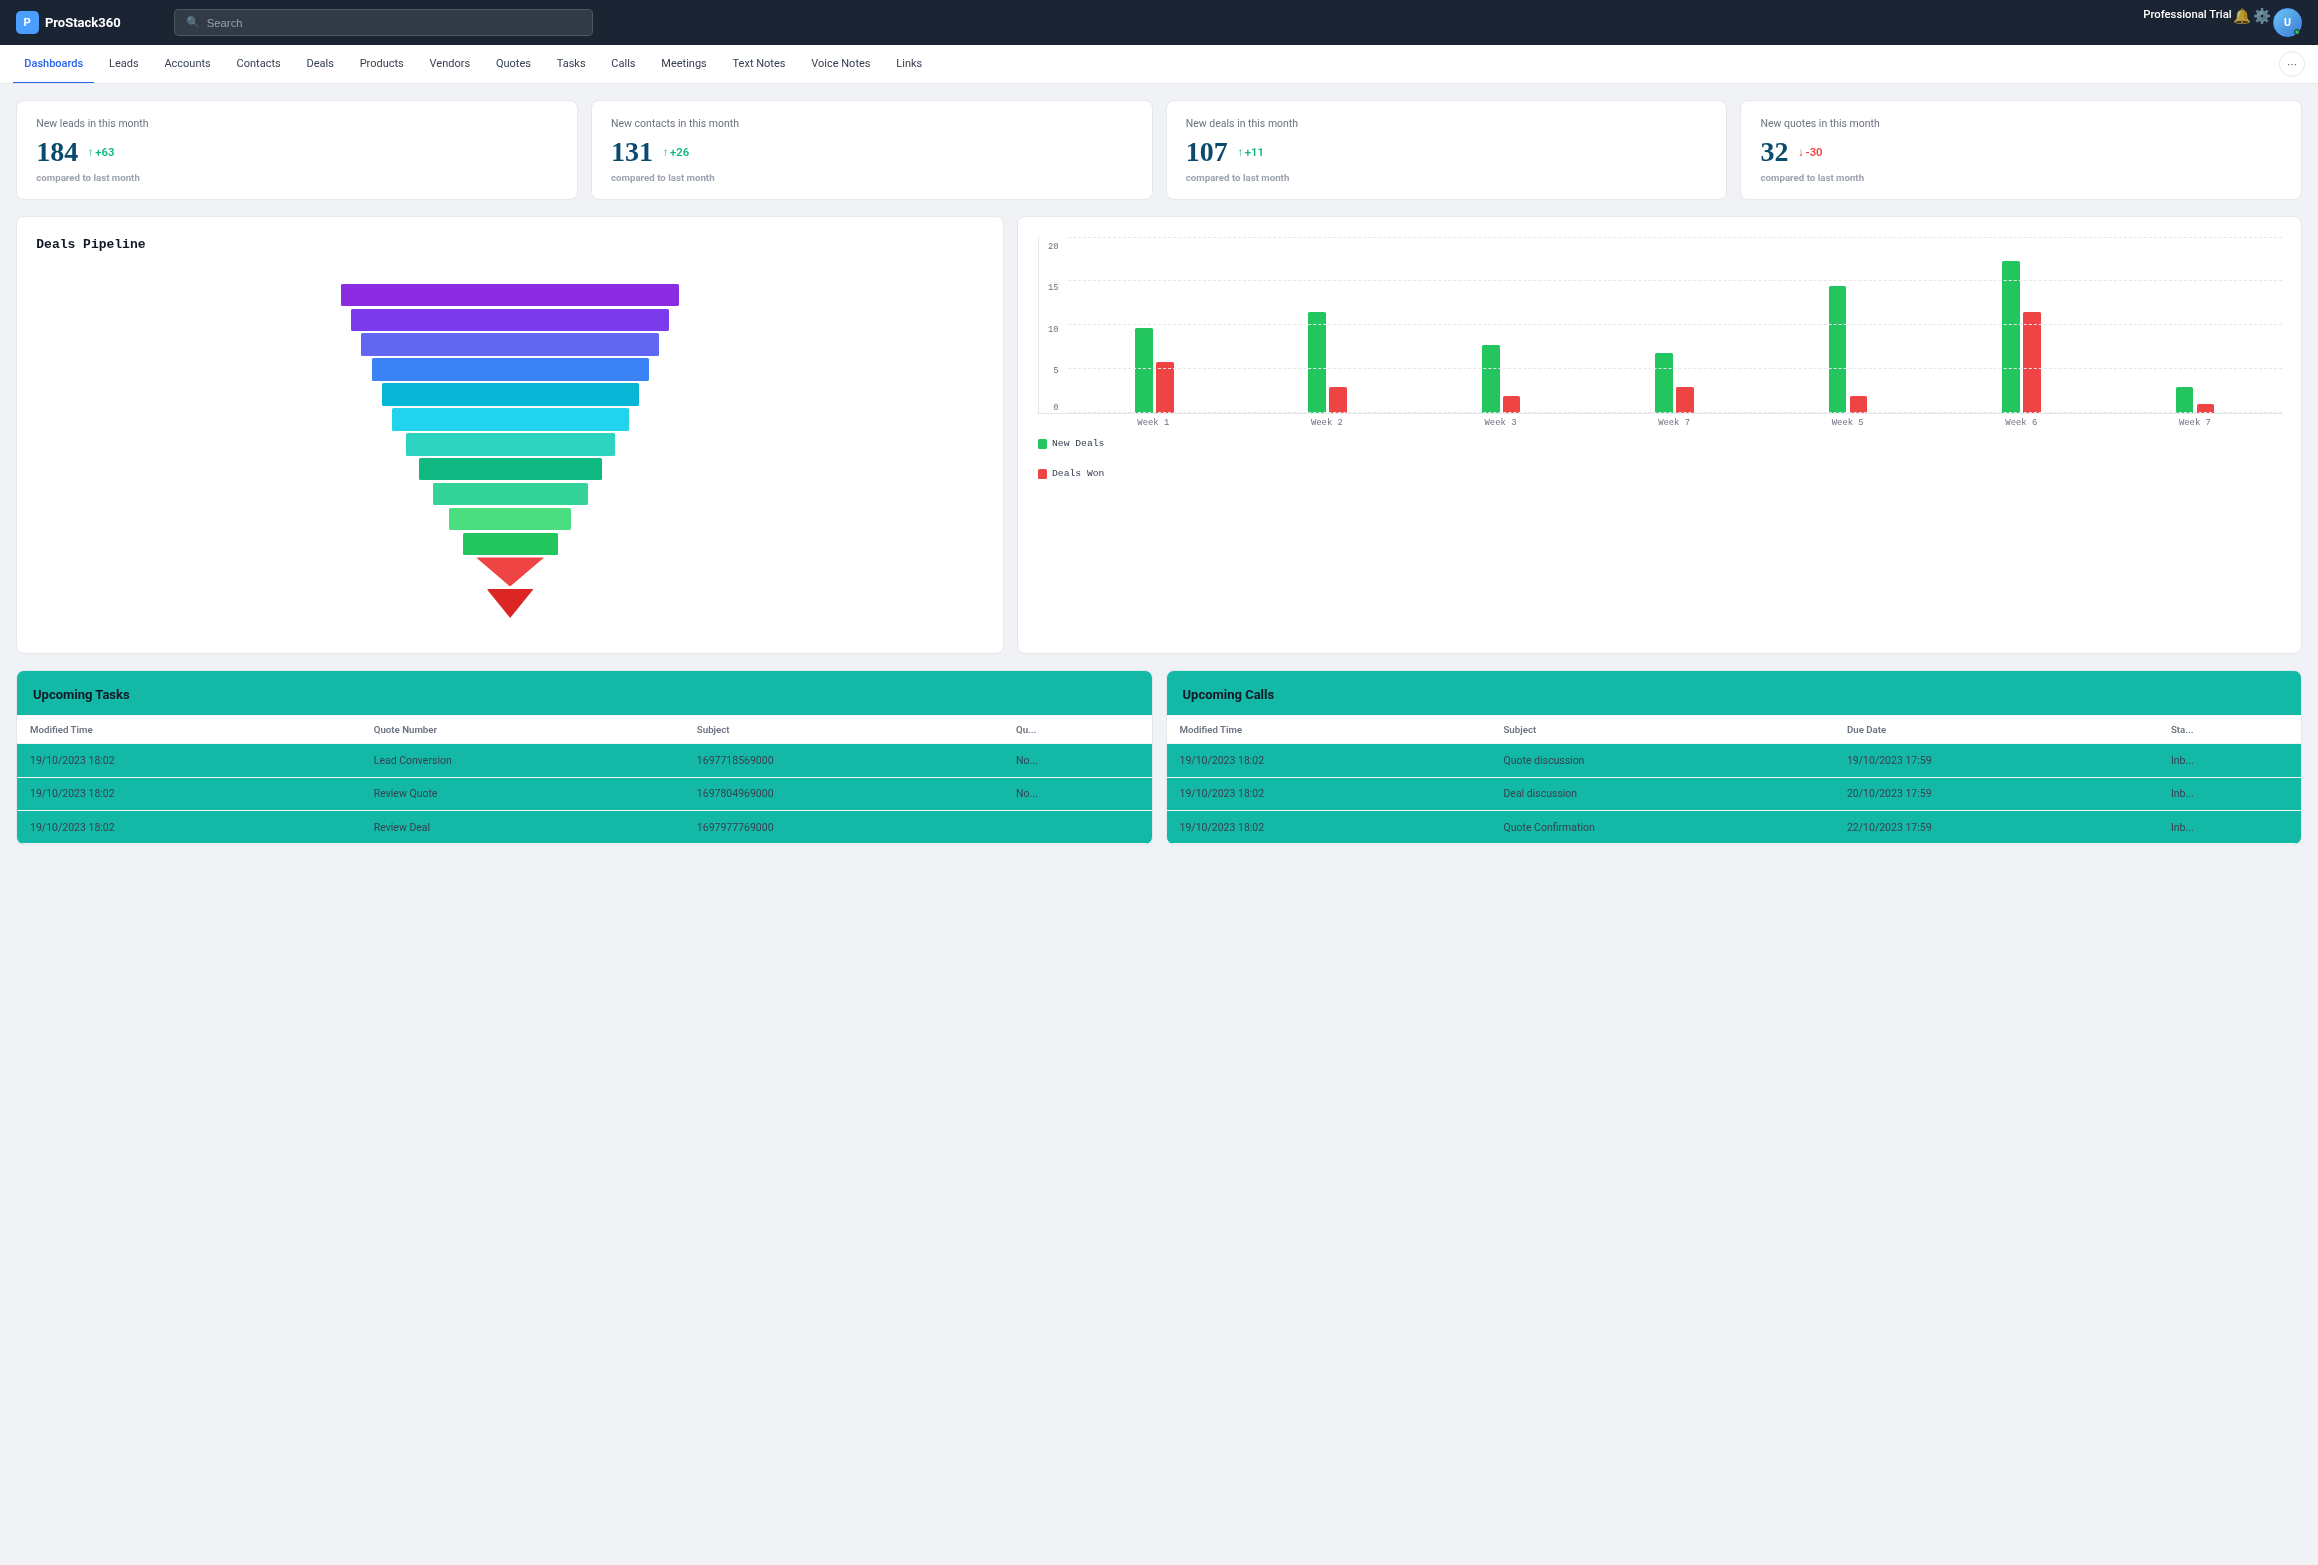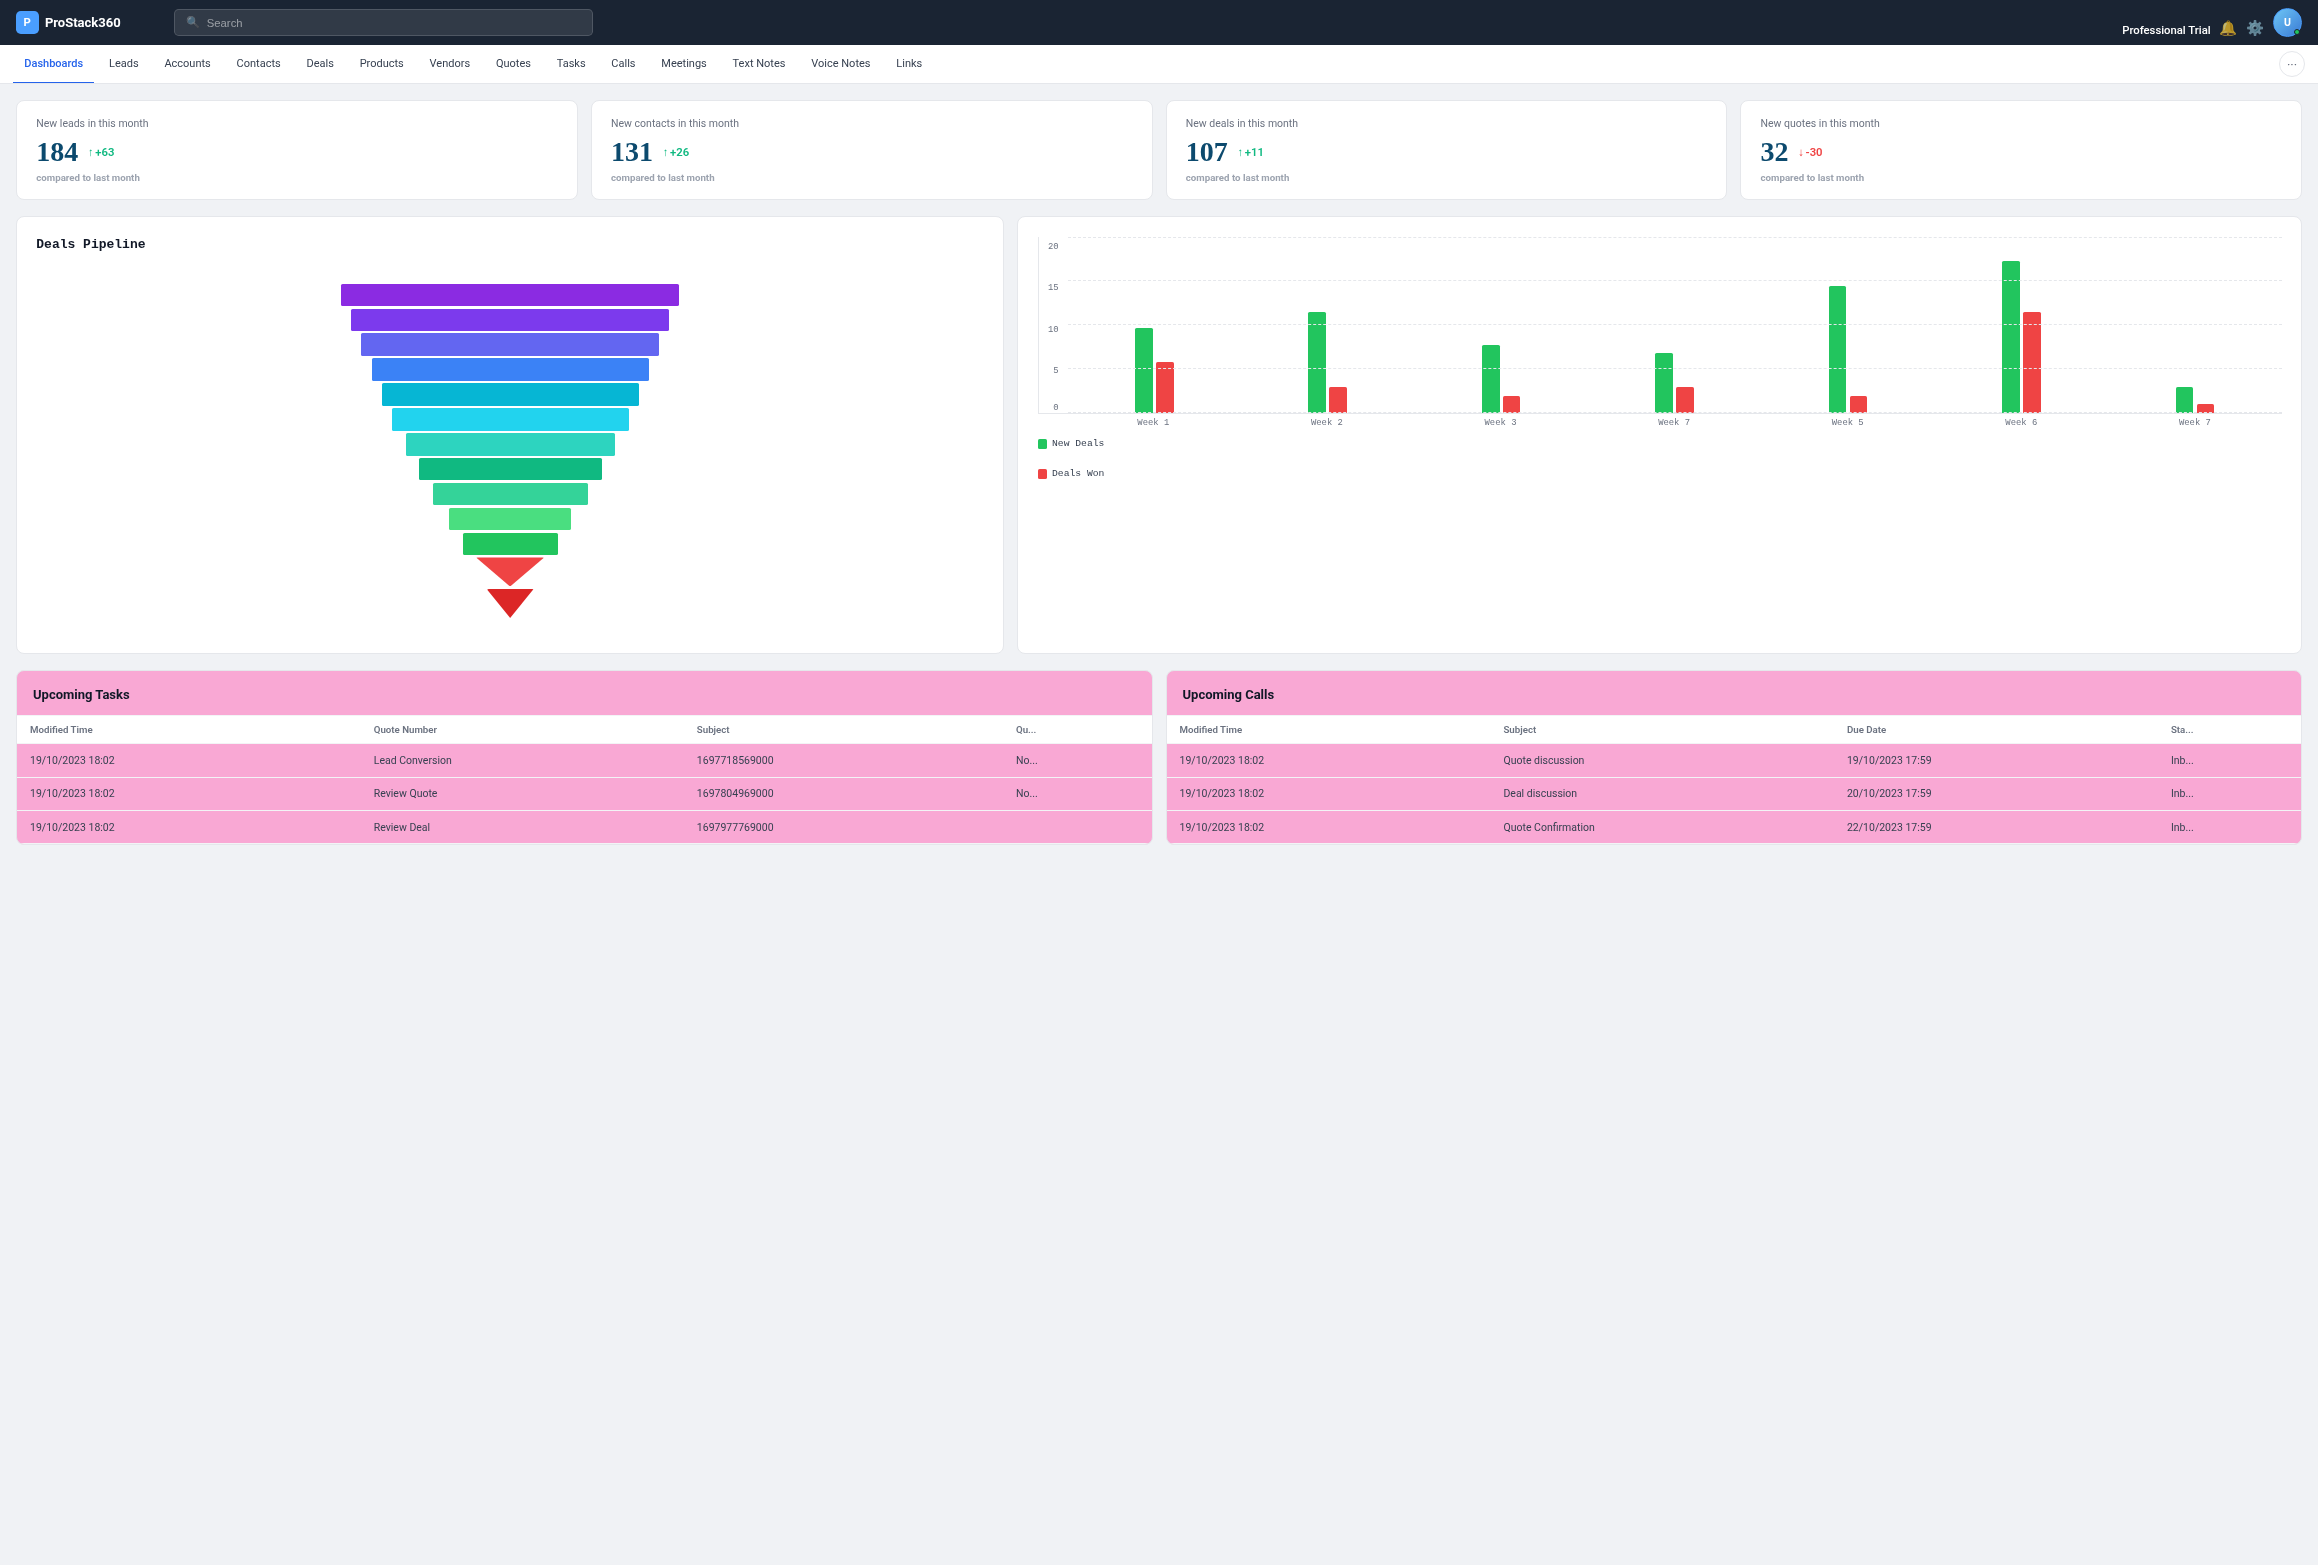--- a/index.html
+++ b/index.html
@@ -52,22 +52,22 @@
       border: none;
       outline: none;
       color: rgba(255,255,255,0.8);
       width: 100%;
       font-size: 11.3px;
     }
     .search-bar input::placeholder { color: rgba(255,255,255,0.5); }
     .header-right {
       margin-left: auto;
       display: flex;
-      align-items: flex-end;
-      gap: 9px;
+      align-items: flex-start;
+      gap: 2px;
       color: white;
     }
     .trial-badge {
       font-size: 11.3px;
       font-weight: 500;
       color: white;
     }
     .header-icon {
       width: 17.7px;
       height: 17.7px;
@@ -310,21 +310,21 @@
       border-radius: 1.6px;
     }
 
     
     .tables-row {
       display: grid;
       grid-template-columns: 1fr 1fr;
       gap: 13px;
     }
     .table-card {
-      background: #f9a8d4;
+      background: #14b8a6;
       border-radius: 8px;
       border: 0.8px solid #e5e7eb;
       overflow: hidden;
     }
     .table-title {
       font-size: 13px;
       font-weight: 700;
       color: #111827;
       padding: 16px 16px 13px;
     }

